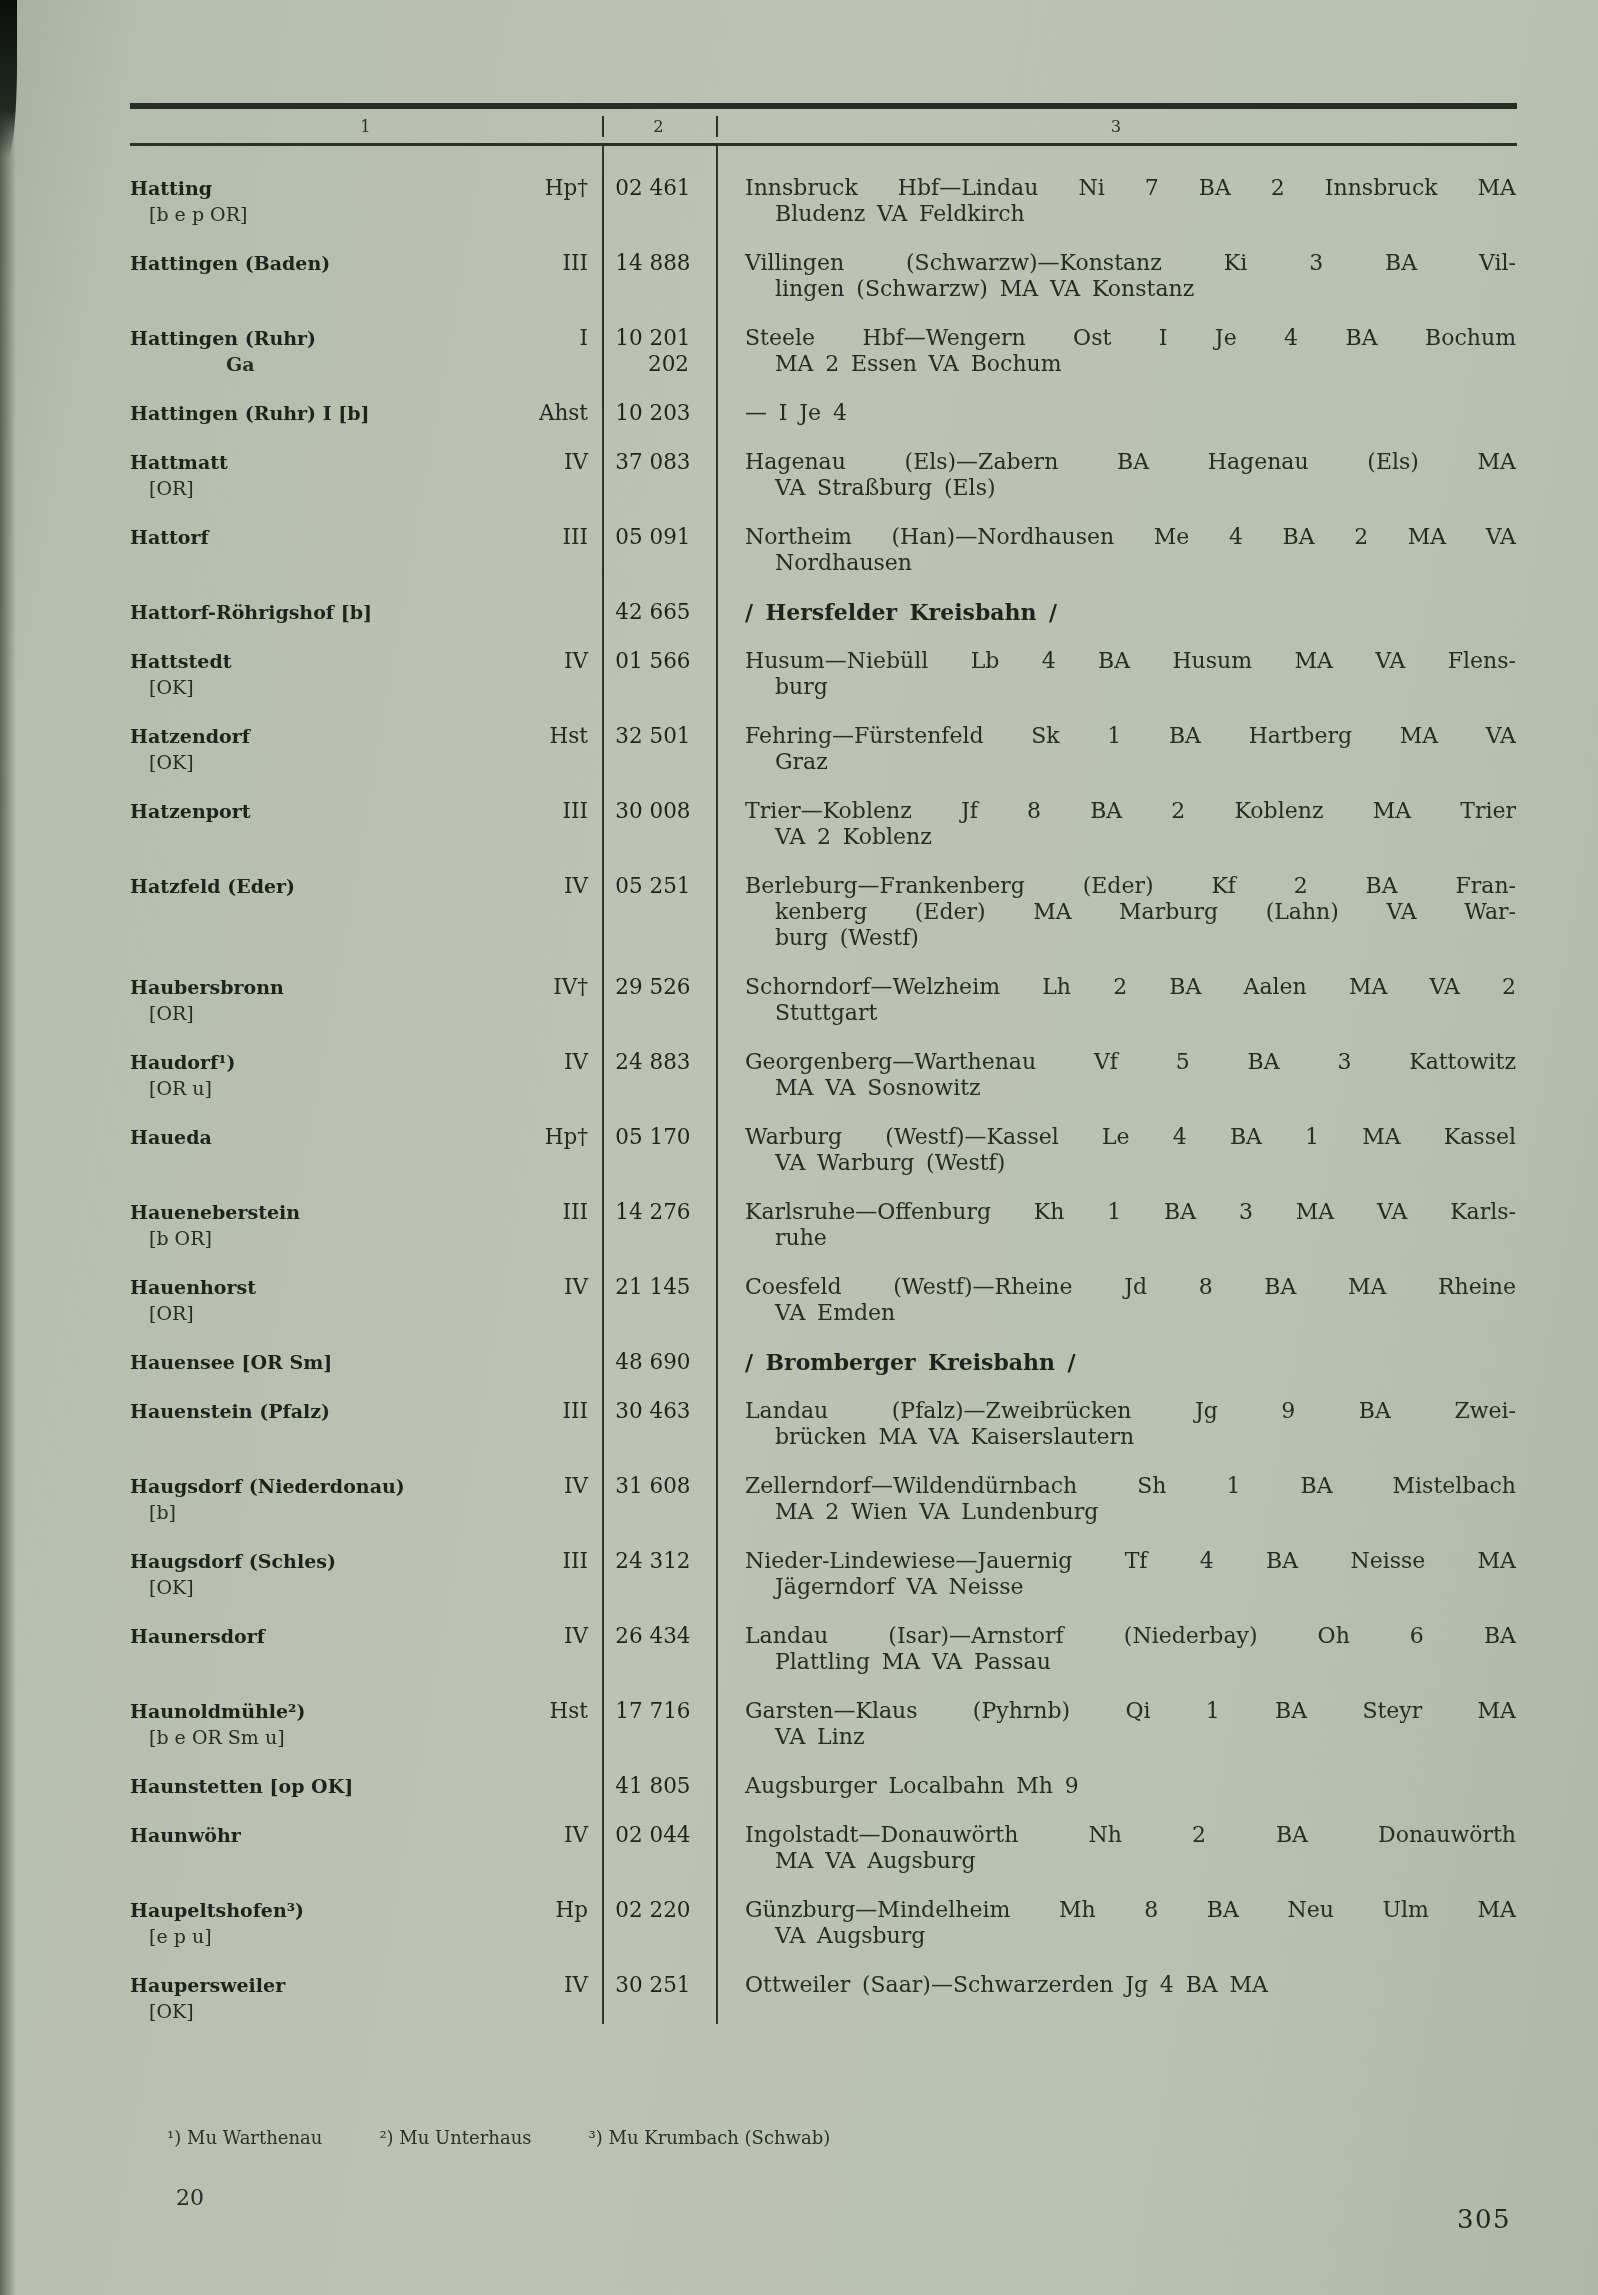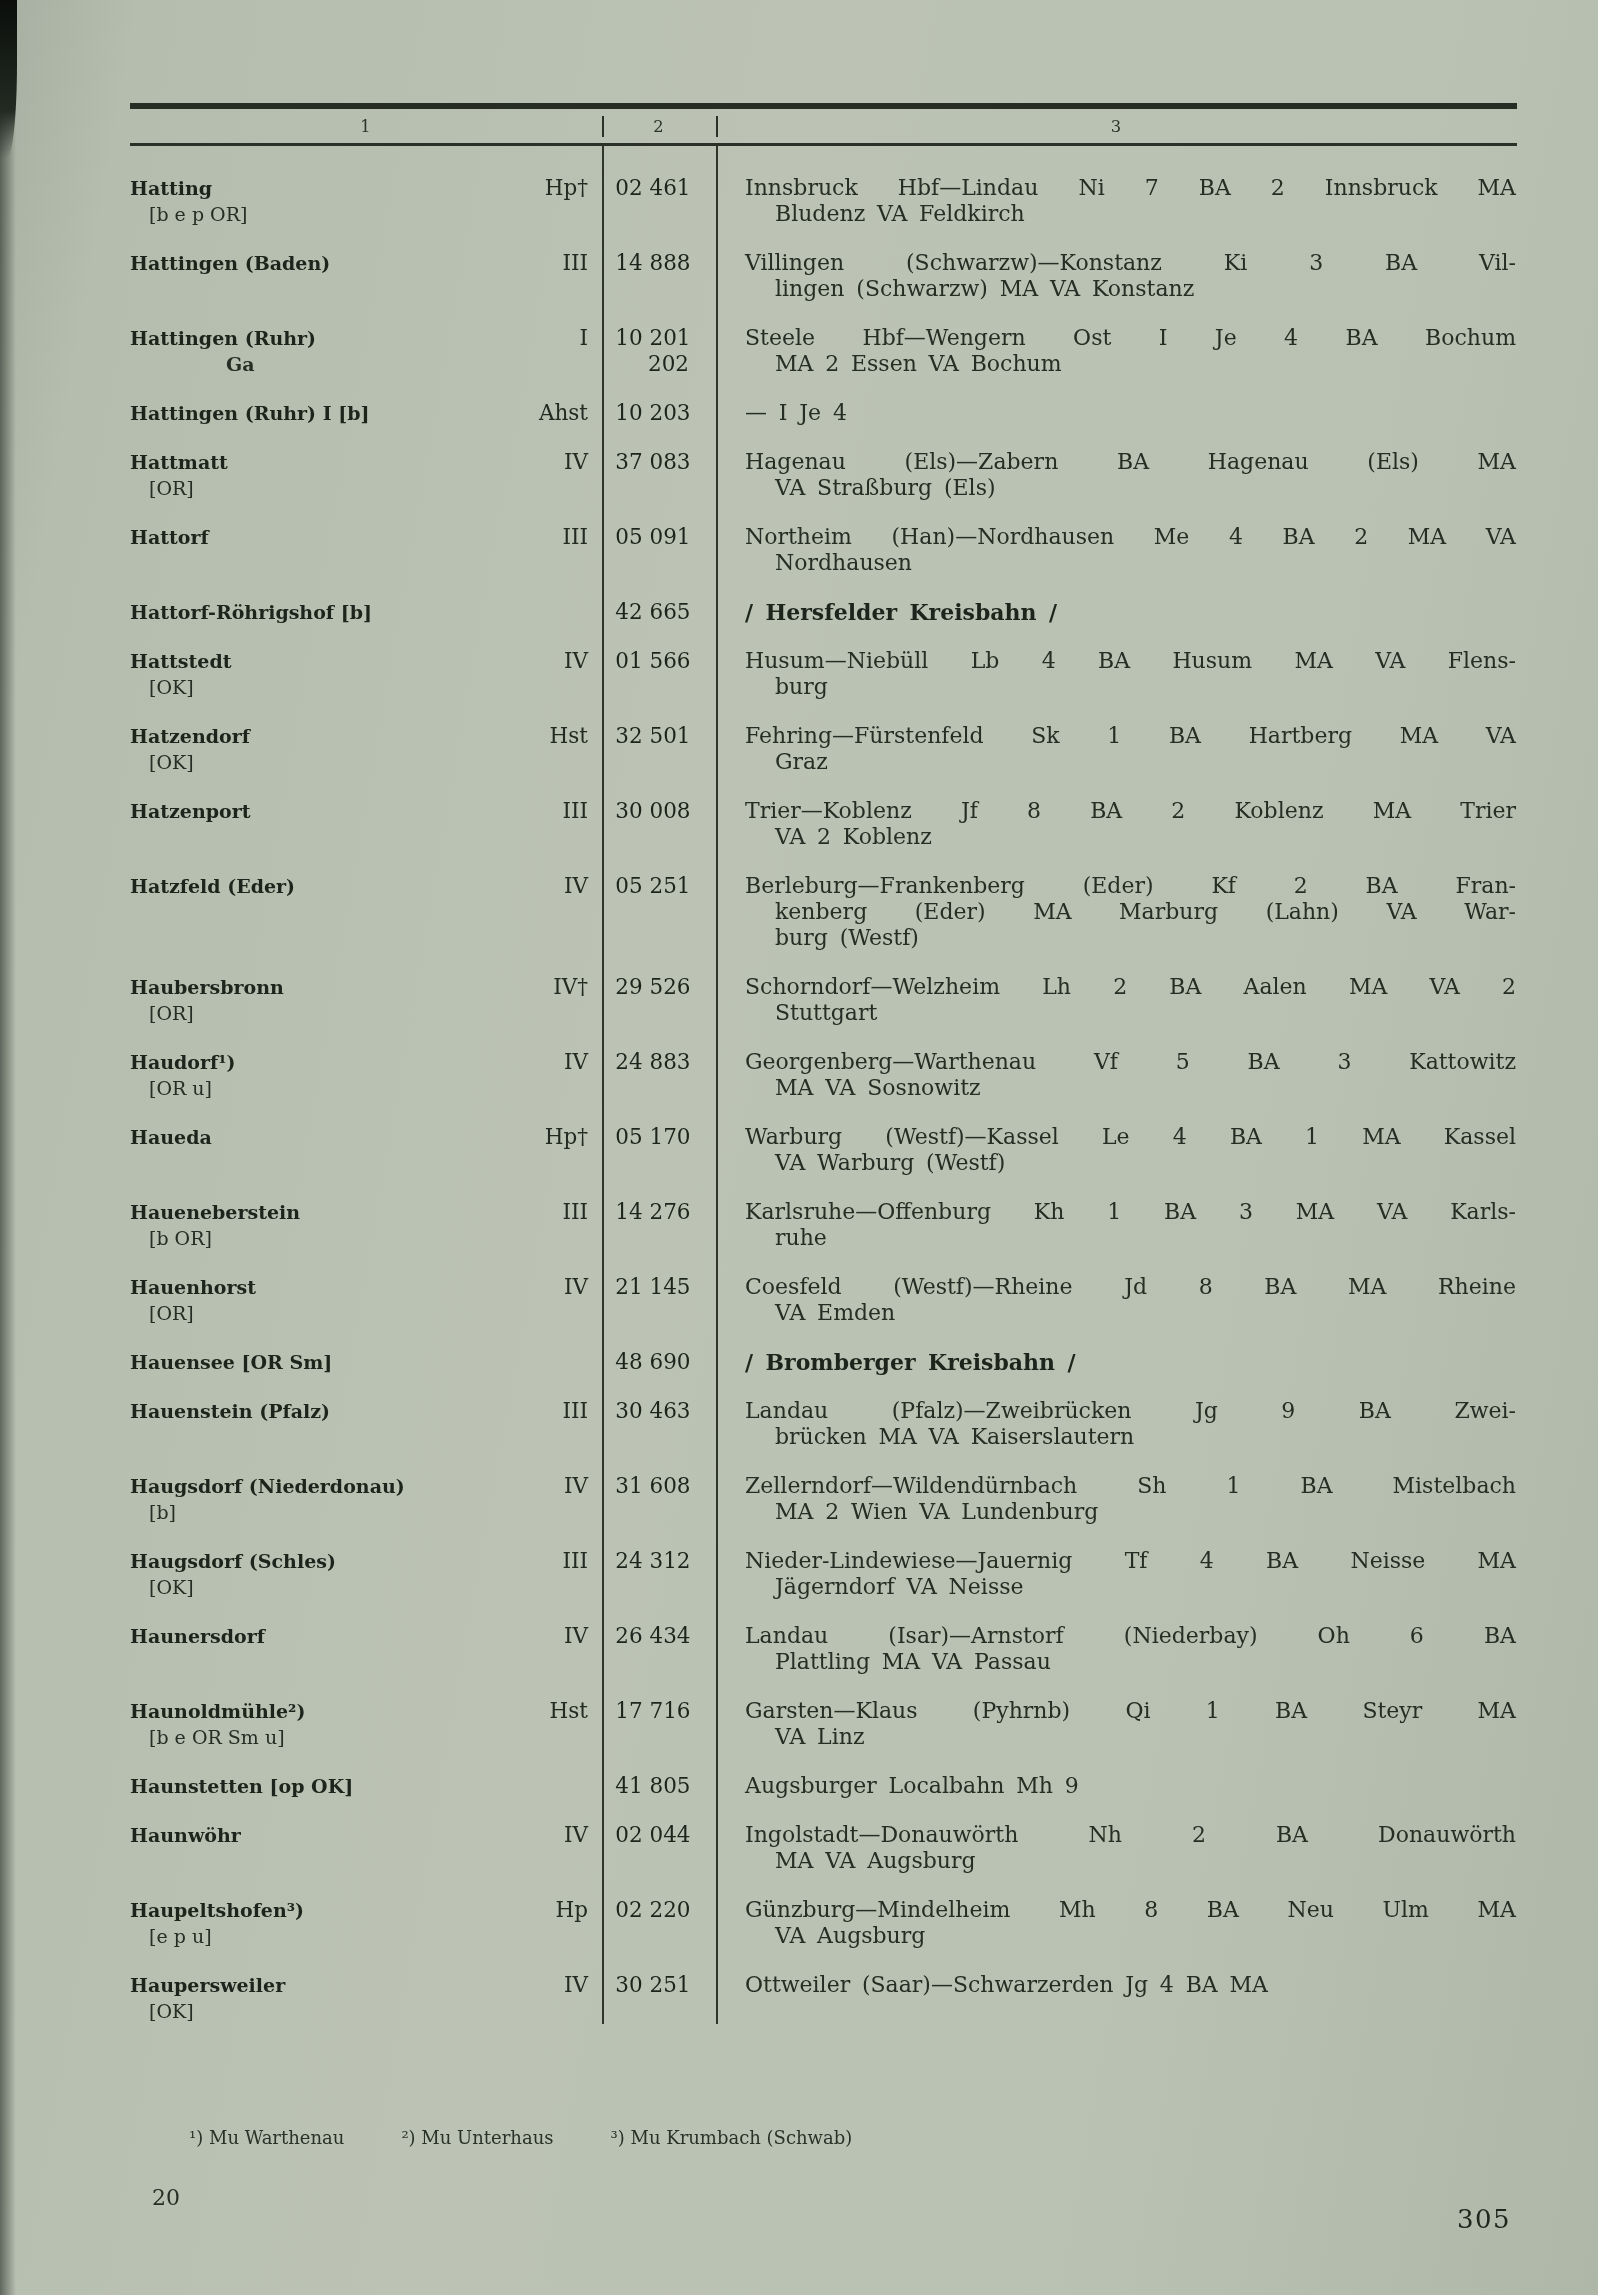--- a/index.html
+++ b/index.html
@@ -43,22 +43,22 @@
   .num-line { font-weight:normal; font-size:21.5px; line-height:26px; white-space:nowrap; color:#1d241c; }
   .num-line.cont { text-align:right; padding-right:26px; }
   .desc-cell { padding-left:30px; }
   .desc-line { font-size:22px; line-height:26px; word-spacing:4.8px;
     text-align:justify; text-align-last:justify; }
   .desc-line:last-child { text-align-last:left; }
   .desc-line.cont { padding-left:30px; }
   .desc-cell.bold .desc-line { font-weight:bold; color:#1d241c; }
 
   .footnotes { position:absolute; left:167px; top:2127px; display:flex; column-gap:57px;
-    font-size:18px; color:#2a3128;margin-left:22px; }
-  .page-num-left { position:absolute; left:152px; top:2185px; font-size:22px; color:#272e25; }
+    font-size:18px; color:#2a3128; }
+  .page-num-left { position:absolute; left:176px; top:2185px; font-size:22px; color:#272e25; }
   .page-num-right { position:absolute; left:1457px; top:2204px; font-size:26px; letter-spacing:1.4px; color:#20271f; }
 </style>
 </head>
 <body>
 
 <div class="page">
 
   <div class="scan-edge"></div>
   <div class="scan-blot"></div>
 

